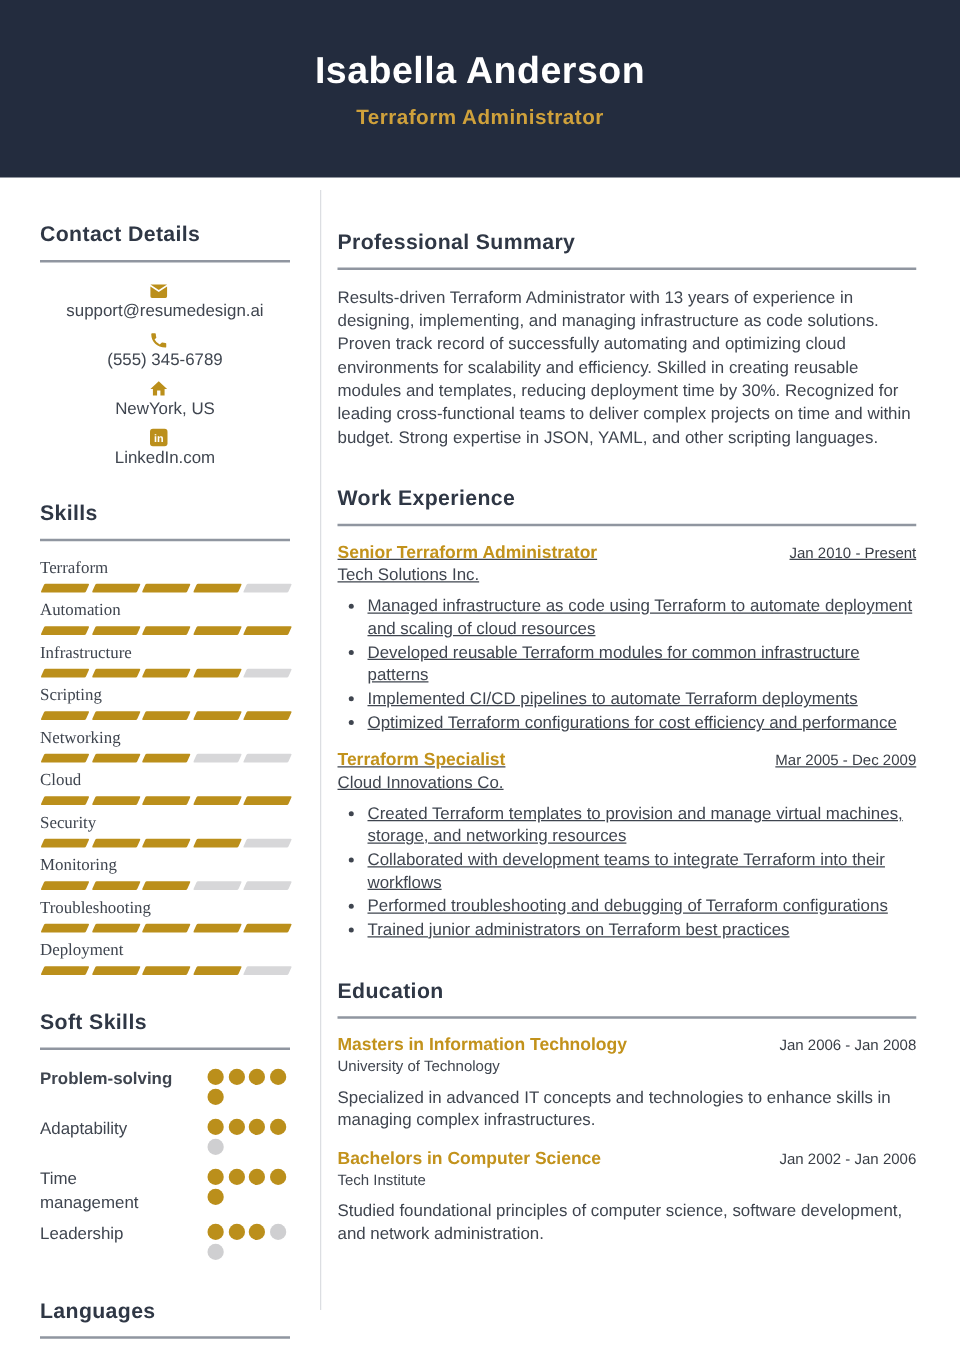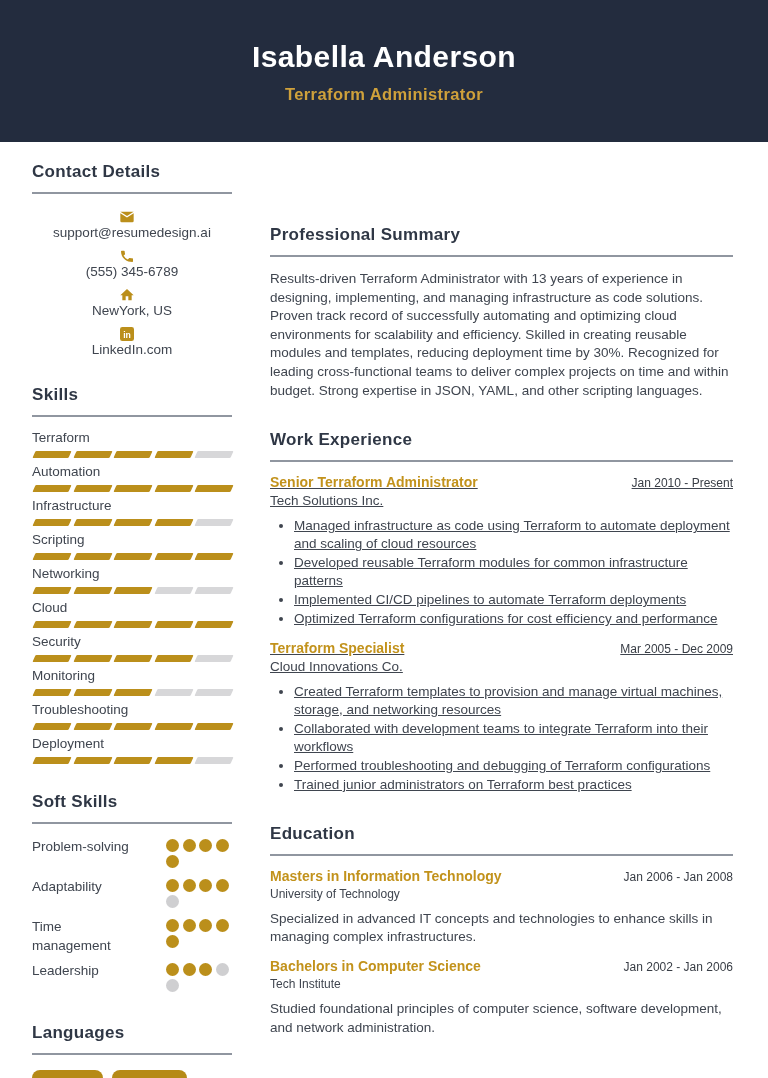--- a/index.html
+++ b/index.html
@@ -15,21 +15,21 @@
     height:142px;
     background:#232c3e;
     display:flex; flex-direction:column; align-items:center; justify-content:center;
     padding-top:2px;
     text-align:center;
   }
   .name { color:#ffffff; font-size:30px; font-weight:bold; letter-spacing:0.4px; }
   .job-title-header { color:#cfa13b; font-size:16.5px; font-weight:bold; margin-top:11px; letter-spacing:0.4px; }
 
   
-  .columns { display:flex; height:936px;align-items:center; }
+  .columns { display:flex; height:936px; }
   .sidebar { width:256px; flex-shrink:0; padding:0 24px 0 32px; }
   .vdivider { width:1px; background:#dcdee2; margin:10px 0 30px 0; }
   .main { flex:1; padding:0 35px 0 13px; }
 
   h2.section { color:#2f3745; font-size:17px; font-weight:bold; letter-spacing:0.3px; }
   .rule { height:2px; background:#9096a0; margin-top:10px; }
 
   .first-side { margin-top:36px; }
   .first-main { margin-top:42px; }
   .sideblock { margin-top:28px; }
@@ -37,29 +37,29 @@
 
   
   .contact-row { display:flex; align-items:center; margin-top:8px; font-size:13.5px;flex-direction:column; }
   .contact-row:first-child { margin-top:15px; }
   .cicon { width:16px; height:16px; margin-right:11px; display:inline-flex; flex-shrink:0; }
   .cicon svg { width:100%; height:100%; }
 
   
   .skill { margin-top:5px; }
   .skill:first-child { margin-top:12px; }
-  .skill-label { font-size:13.5px; line-height:17px; }
+  .skill-label { font-size:13.5px; line-height:17px;font-family:Liberation Serif, serif; }
   .bar { display:flex; gap:5px; margin-top:5px; padding-left:2px; }
   .seg { height:7px; flex:1; transform:skewX(-24deg); border-radius:1px; }
   .seg.fill { background:#bb8f1b; }
   .seg.empty { background:#d7d7d9; }
 
   
   .soft-row { display:flex; align-items:flex-start; margin-top:6px; }
-  .soft-row:first-child { margin-top:13px; }
+  .soft-row:first-child { margin-top:13px;font-weight:bold; }
   .soft-label { font-size:13.5px; line-height:19px; max-width:108px; }
   .dots { width:66px; margin-left:auto; display:flex; flex-wrap:wrap; padding-top:2px; }
   .dot { width:13px; height:13px; border-radius:50%; margin:0 3.5px 3px 0; }
   .dot.fill { background:#bb8f1b; }
   .dot.empty { background:#cfcfd1; }
 
   
   .badges { margin-top:15px; display:flex; }
   .badge {
     background:#b68a16; color:#ffffff; font-size:13px; font-weight:bold;

